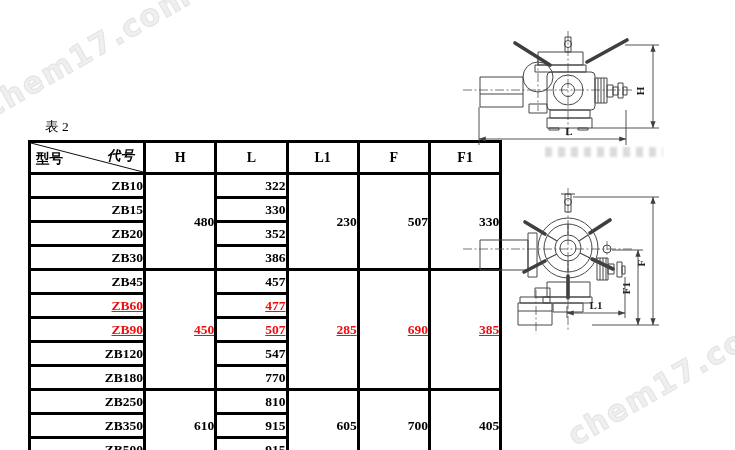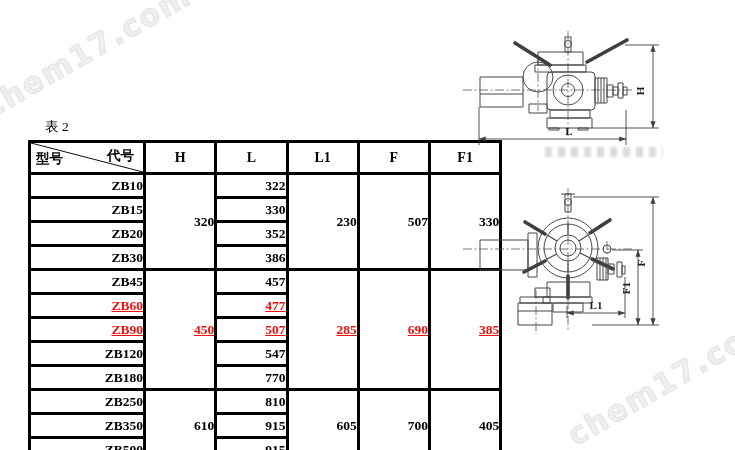--- a/index.html
+++ b/index.html
@@ -28,21 +28,21 @@
   }
   .dim-table th,.dim-table td{border:3px solid #000000;padding:0;font-weight:bold;}
   .dim-table thead th{height:29px;font-size:14px;border-bottom:2px solid #000;}
   .dim-table tbody td{height:21px;font-size:13.5px;}
   td.model{text-align:right;padding-left:7px;font-size:13px;}
   td.num{text-align:left;padding-left:48px;}
   .red{color:var(--red,#ee0f0f);text-decoration:underline;}
   th.corner{position:relative;}
   th.corner svg{position:absolute;inset:0;width:100%;height:100%;display:block;}
   .corner-row{position:absolute;left:5px;top:7px;font-size:13.5px;}
-  .corner-col{position:absolute;right:9px;top:4px;font-size:13.5px;}
+  .corner-col{position:absolute;right:9px;top:4px;font-size:13.5px;font-style:italic;}
   .fig{position:absolute;}
   .fig-side{left:455px;top:15px;}
   .fig-front{left:455px;top:180px;}
   .fig *{vector-effect:non-scaling-stroke;}
   .ln{stroke:#474747;stroke-width:1;fill:none;}
   .thick{stroke:#3f3f3f;stroke-width:3.6;stroke-linecap:round;fill:none;}
   .spoke{stroke:#474747;stroke-width:1.2;fill:none;}
   .dash{stroke:#555;stroke-width:0.8;fill:none;stroke-dasharray:9 2.5 2 2.5;}
   .dimln{stroke:#3f3f3f;stroke-width:0.9;fill:none;}
   text.dim{font-size:11px;fill:#222;font-family:"Liberation Serif","DejaVu Serif",serif;font-weight:bold;}
@@ -84,21 +84,21 @@
         <th>L</th>
         <th>L1</th>
         <th>F</th>
         <th>F1</th>
       </tr>
     </thead>
     <tbody>
 
       <tr>
         <td class="model">ZB10</td>
-        <td class="num" rowspan="4">320</td>
+        <td class="num" rowspan="4">480</td>
         <td class="num">322</td>
         <td class="num" rowspan="4">230</td>
         <td class="num" rowspan="4">507</td>
         <td class="num" rowspan="4">330</td>
       </tr>
       <tr>
         <td class="model">ZB15</td>
         <td class="num">330</td>
       </tr>
       <tr>

